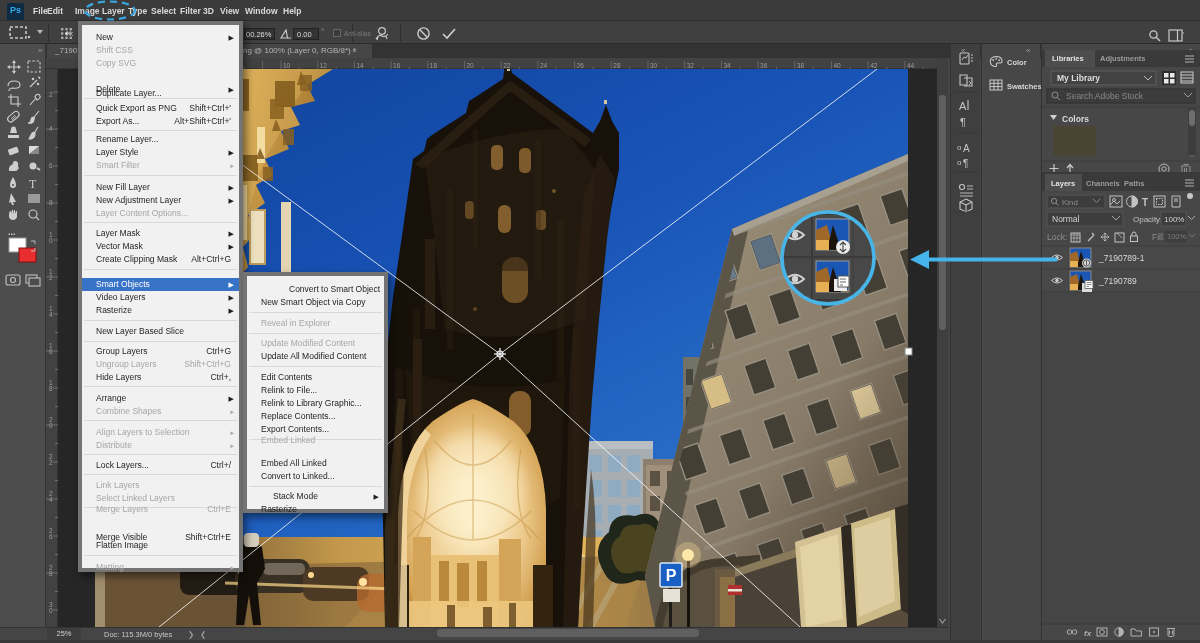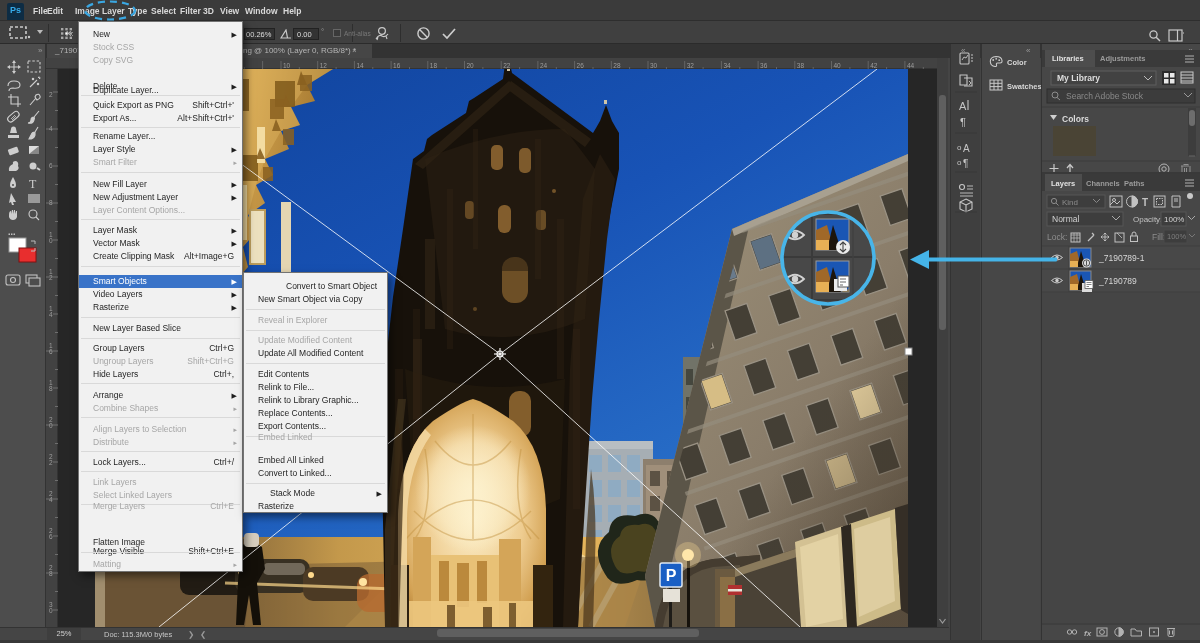--- a/index.html
+++ b/index.html
@@ -21,21 +21,21 @@
 #vscroll { left:937px; top:58px; width:11px; height:569px; background:#3f3f3f; }
 #vthumb { left:939px; top:95px; width:7px; height:235px; background:#5f5f5f; border-radius:3px; }
 #botbar { left:0; top:627px; width:949px; height:13px; background:#454545; border-top:1px solid #333; color:#c8c8c8; font-size:7.5px; }
 #botedge { left:0; top:640px; width:1200px; height:3px; background:#383838; }
 #hthumb { left:437px; top:629px; width:262px; height:8px; background:#5f5f5f; border-radius:3px; }
 
 #iconstrip { left:950px; top:44px; width:30px; height:599px; background:#3f3f3f; border-left:1px solid #333; }
 #collapsedcol { left:981px; top:44px; width:59px; height:599px; background:#474747; border-left:1px solid #333; }
 #maindock { left:1041px; top:44px; width:159px; height:599px; background:#474747; border-left:1px solid #333; }
 
-.wmenu { background:#f1f1f1; border:1px solid #737373; box-shadow:3px 4px 8px rgba(0,0,0,0.5); font-size:8.5px; color:#1e1e1e; }
+.wmenu { background:#f1f1f1; border:4px solid #737373; box-shadow:3px 4px 8px rgba(0,0,0,0.5); font-size:8.5px; color:#1e1e1e; }
 #mainmenu { left:78px; top:21px; width:165px; height:551px; }
 #submenu { left:243px; top:272px; width:145px; height:241px; }
 .mrow { position:absolute; left:0; width:100%; height:13px; line-height:13px; }
 .mrow .lbl { position:absolute; left:14px; }
 .mrow .sc { position:absolute; right:8px; }
 .mrow .arr { position:absolute; right:5px; font-size:7px; }
 .gray { color:#a6a6a6; }
 .msep { position:absolute; left:2px; right:2px; height:1px; background:#d9d9d9; }
 .hl { background:#3973c8; color:#fff; }
 </style>
@@ -947,21 +947,21 @@
   <span style="position:absolute;left:200px;top:2px;color:#9a9a9a;">❮</span>
 </div>
 <div class="abs" id="hthumb"></div>
 <div class="abs" id="botedge"></div>
 <div class="abs wmenu" id="mainmenu">
   <div class="mrow" style="top:6px;">
       <span class="lbl">New</span>
       <span class="arr">▶</span>
     </div>
   <div class="mrow gray" style="top:19px;">
-      <span class="lbl">Stock CSS</span>
+      <span class="lbl">Shift CSS</span>
     </div>
   <div class="mrow gray" style="top:32px;">
       <span class="lbl">Copy SVG</span>
     </div>
   <div class="mrow" style="top:62px;">
       <span class="lbl">Duplicate Layer...</span>
     </div>
   <div class="mrow" style="top:58px;">
       <span class="lbl">Delete</span>
       <span class="arr">▶</span>
@@ -1003,21 +1003,21 @@
   <div class="mrow" style="top:202px;">
       <span class="lbl">Layer Mask</span>
       <span class="arr">▶</span>
     </div>
   <div class="mrow" style="top:215px;">
       <span class="lbl">Vector Mask</span>
       <span class="arr">▶</span>
     </div>
   <div class="mrow" style="top:228px;">
       <span class="lbl">Create Clipping Mask</span>
-      <span class="sc">Alt+Image+G</span>
+      <span class="sc">Alt+Ctrl+G</span>
     </div>
   <div class="msep" style="top:244px;"></div>
   <div class="mrow hl" style="top:253px;">
       <span class="lbl">Smart Objects</span>
       <span class="arr">▶</span>
     </div>
   <div class="mrow" style="top:266px;">
       <span class="lbl">Video Layers</span>
       <span class="arr">▶</span>
     </div>
@@ -1070,21 +1070,21 @@
       <span class="lbl">Link Layers</span>
     </div>
   <div class="mrow gray" style="top:467px;">
       <span class="lbl">Select Linked Layers</span>
     </div>
   <div class="msep" style="top:482px;"></div>
   <div class="mrow gray" style="top:478px;text-align:right;">
       <span class="lbl">Merge Layers</span>
       <span class="sc">Ctrl+E</span>
     </div>
-  <div class="mrow" style="top:523px;padding-left:32px;">
+  <div class="mrow" style="top:506px;padding-left:32px;">
       <span class="lbl">Merge Visible</span>
       <span class="sc">Shift+Ctrl+E</span>
     </div>
   <div class="mrow" style="top:514px;">
       <span class="lbl">Flatten Image</span>
     </div>
   <div class="msep" style="top:530px;"></div>
   <div class="mrow gray" style="top:536px;">
       <span class="lbl">Matting</span>
       <span class="arr">▸</span>

